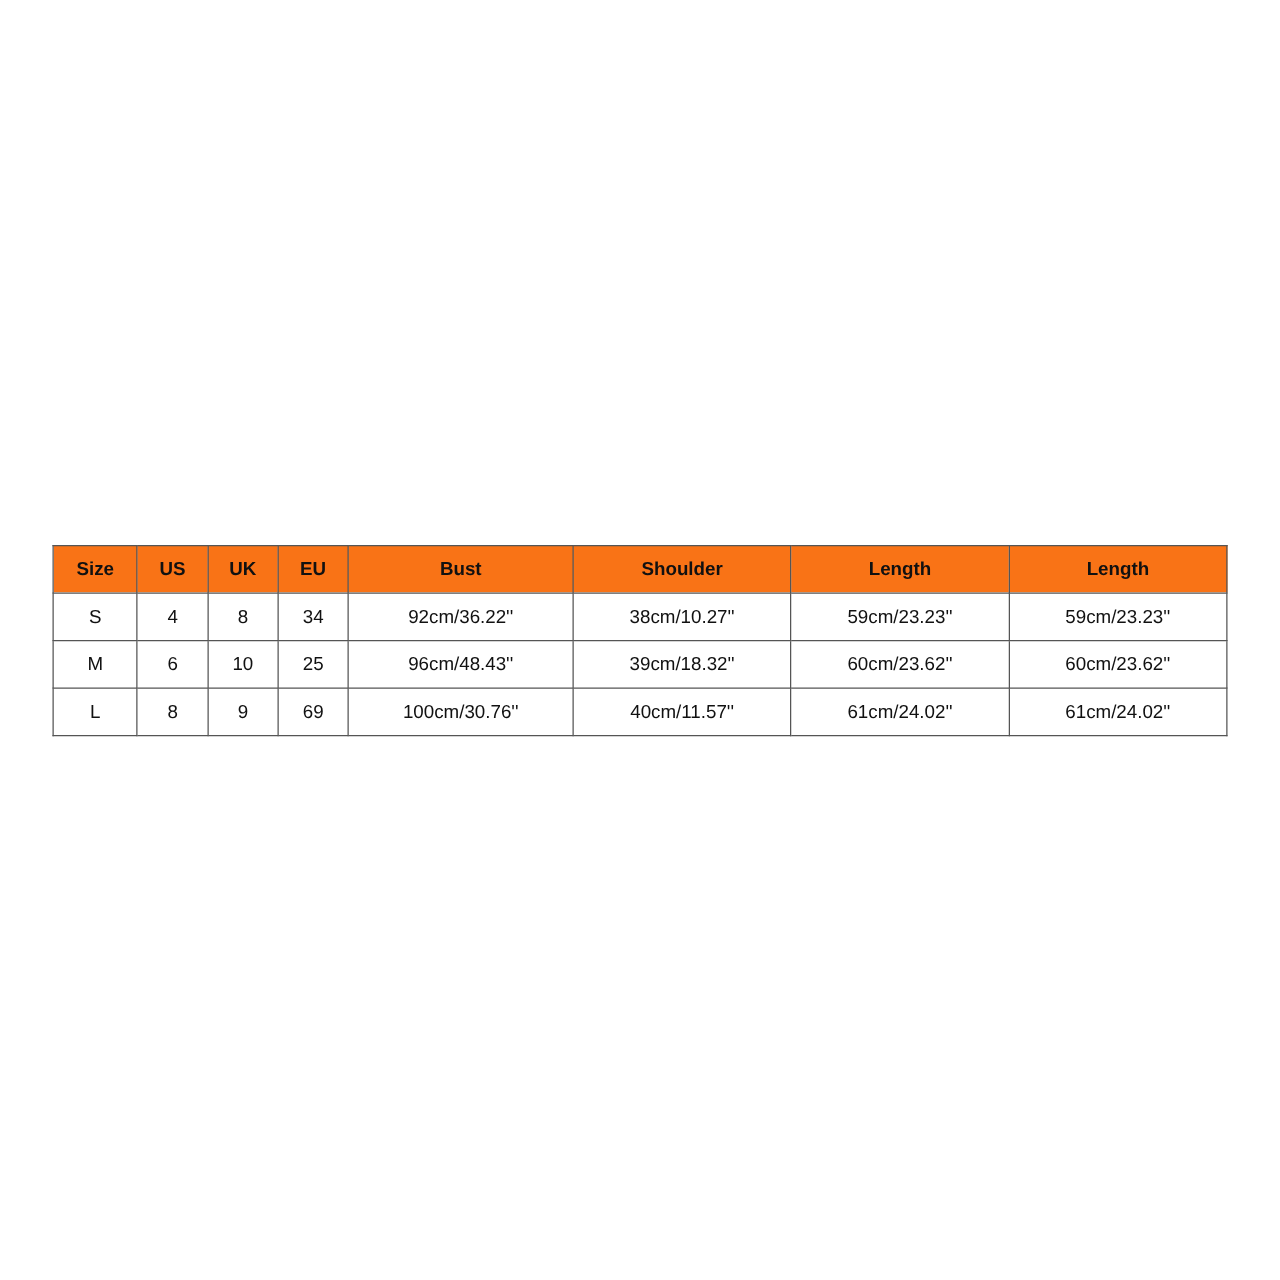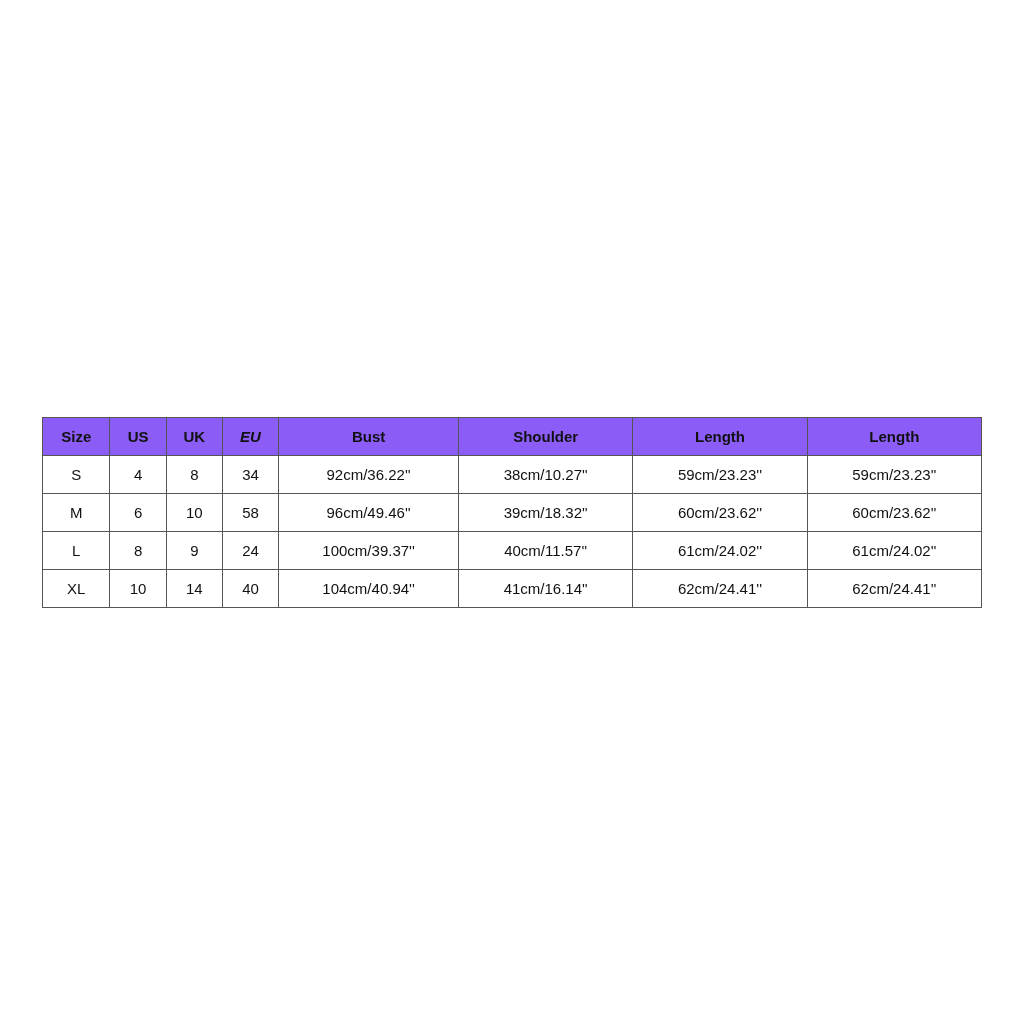--- a/index.html
+++ b/index.html
@@ -35,31 +35,31 @@
     th, td {
       border: 1px solid #555;
       text-align: center;
       padding: 10px 8px;
       font-weight: normal;
       color: #111;
     }
 
     thead th {
       font-weight: bold;
-      background: #8b5cf6;
+      background: #f97316;
     }
 
     tbody tr td {
       background: #ffffff;
     }
 
     .col-size { width: 60px; }
     .col-us   { width: 50px; }
     .col-uk   { width: 50px; }
-    .col-eu   { width: 50px; font-style: italic; }
+    .col-eu   { width: 50px; }
     .col-bust { width: 160px; }
     .col-shoulder { width: 155px; }
     .col-sleeve   { width: 155px; }
     .col-length   { width: 155px; }
   </style>
 </head>
 <body>
 
 <div class="table-wrapper">
   <table>
@@ -83,41 +83,31 @@
           <td>34</td>
           <td>92cm/36.22''</td>
           <td>38cm/10.27''</td>
           <td>59cm/23.23''</td>
           <td>59cm/23.23''</td>
         </tr>
         <tr>
           <td>M</td>
           <td>6</td>
           <td>10</td>
-          <td>58</td>
-          <td>96cm/49.46''</td>
+          <td>25</td>
+          <td>96cm/48.43''</td>
           <td>39cm/18.32''</td>
           <td>60cm/23.62''</td>
           <td>60cm/23.62''</td>
         </tr>
         <tr>
           <td>L</td>
           <td>8</td>
           <td>9</td>
-          <td>24</td>
-          <td>100cm/39.37''</td>
+          <td>69</td>
+          <td>100cm/30.76''</td>
           <td>40cm/11.57''</td>
           <td>61cm/24.02''</td>
           <td>61cm/24.02''</td>
-        </tr>
-        <tr>
-          <td>XL</td>
-          <td>10</td>
-          <td>14</td>
-          <td>40</td>
-          <td>104cm/40.94''</td>
-          <td>41cm/16.14''</td>
-          <td>62cm/24.41''</td>
-          <td>62cm/24.41''</td>
         </tr>
       </tbody>
   </table>
 </div>
 
 </body></html>

